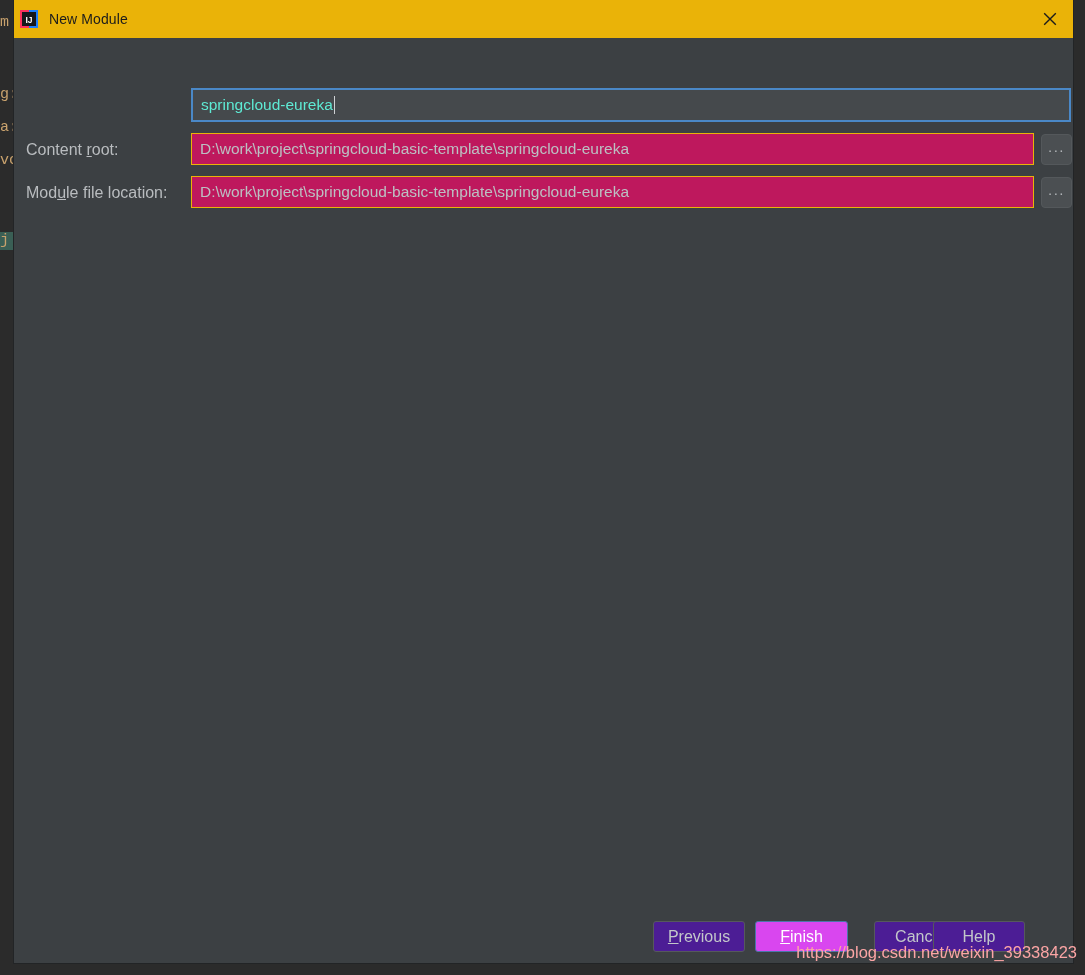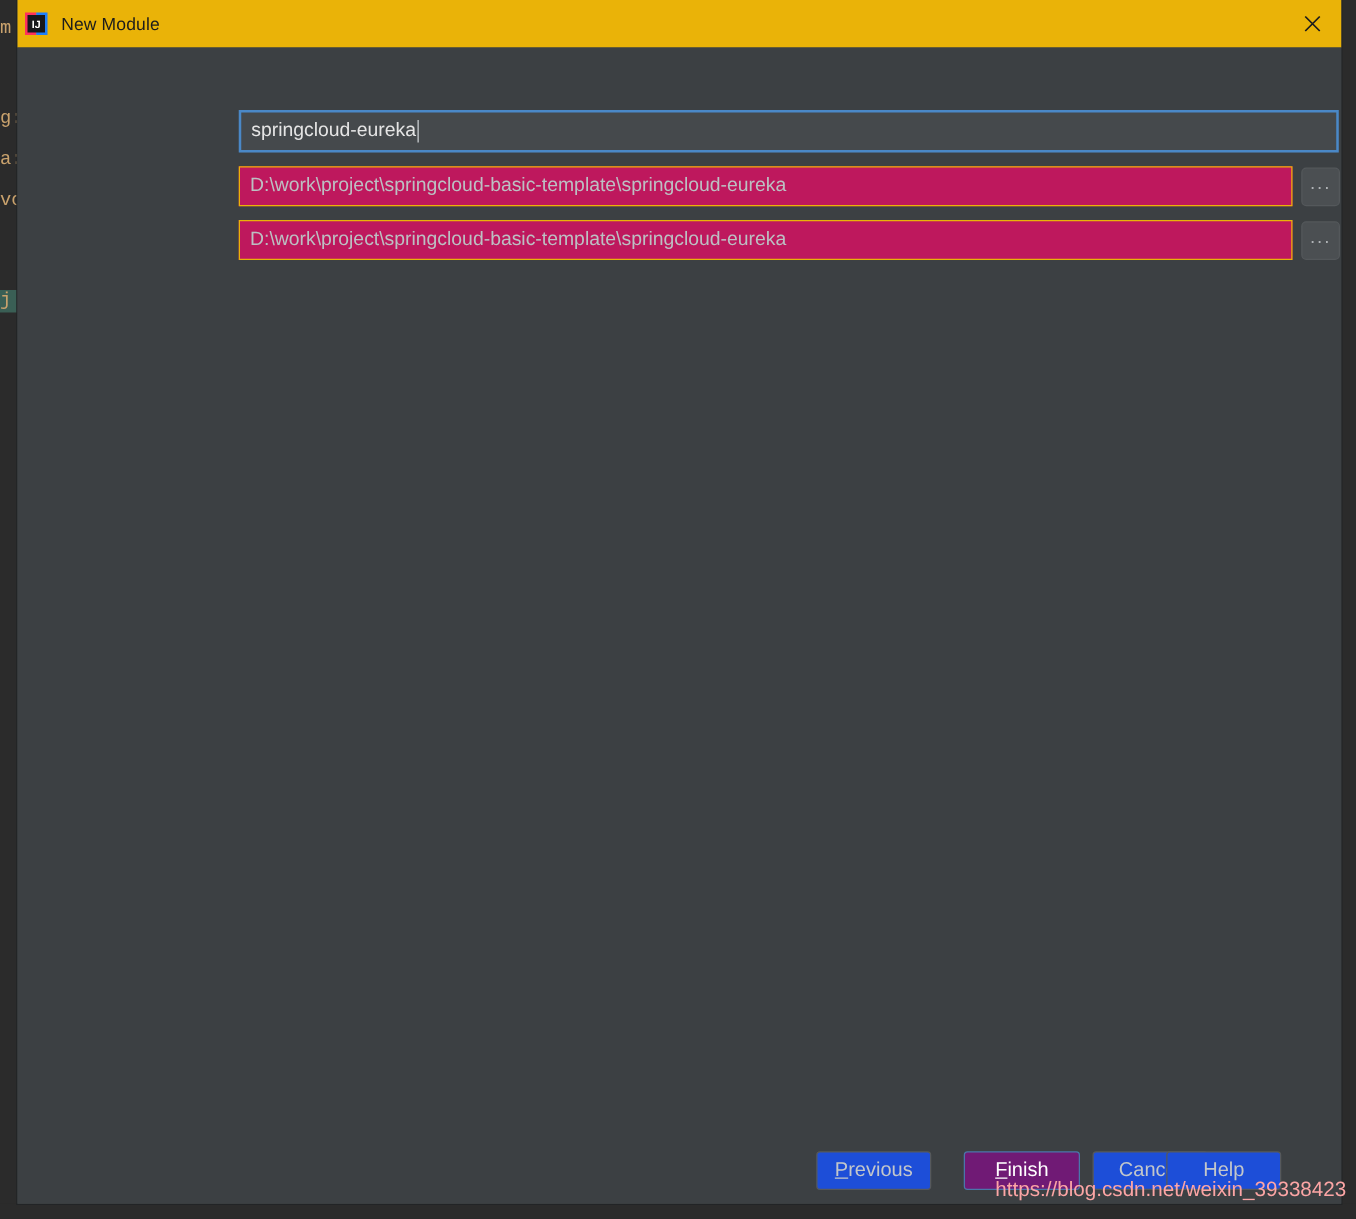--- a/index.html
+++ b/index.html
@@ -141,21 +141,21 @@
     padding-left: 8px;
     font-size: 15.5px;
     color: #bcc0c3;
     white-space: nowrap;
     overflow: hidden;
   }
   .text-field.focused {
     background: #45494c;
     border: 2px solid #4a88c7;
     height: 34px;
-    color: #e5e5e5;
+    color: #5eead4;
   }
   .caret {
     display: inline-block;
     width: 1px;
     height: 18px;
     background: #cdd1d4;
     margin-left: 1px;
   }
 
   .field-name  { left: 177px; top: 50px;  width: 880px; }
@@ -191,34 +191,33 @@
     left: 0;
     top: 883px;
     width: 1059px;
     height: 40px;
   }
   .dlg-btn {
     position: absolute;
     box-sizing: border-box;
     height: 31px;
     border-radius: 3px;
-    background: #1d4ed8;
+    background: #4c1d95;
     border: 1px solid #56595c;
     color: #c3c7ca;
     font-size: 16px;
     display: flex;
     align-items: center;
     justify-content: center;
     white-space: nowrap;
   }
   .dlg-btn.primary {
-    background: #701a75;
+    background: #d946ef;
     border: 1px solid #4a76aa;
     color: #ffffff;
-    margin-left: 16px;
   }
   .btn-previous { left: 639px; top: 0; width: 92px; }
   .btn-finish   { left: 741px; top: 0; width: 93px; }
   .btn-cancel   { left: 844px; top: 0; width: 92px; margin-left: 16px; }
   .btn-help     { left: 919px; top: 0; width: 92px; }
 
   
   .watermark {
     position: absolute;
     left: 0; top: 943px;
@@ -269,27 +268,37 @@
     </div>
   </div>
 
   <div class="dialog-body">
 
     <div class="text-field focused field-name">
       <span>springcloud-eureka</span>
         <span class="caret"></span>
     </div>
 
+    <div class="label-slot" style="top:95px;">
+      <div class="field-label">
+        <span>Content </span><span class="mn">r</span><span>oot:</span>
+      </div>
+    </div>
     <div class="text-field field-root">
       <span>D:\work\project\springcloud-basic-template\springcloud-eureka</span>
     </div>
     <div class="browse-btn browse-root">
       <span class="dots">...</span>
     </div>
 
+    <div class="label-slot wide" style="top:138px;">
+      <div class="field-label">
+        <span>Mod</span><span class="mn">u</span><span>le file location:</span>
+      </div>
+    </div>
     <div class="text-field field-mfl">
       <span>D:\work\project\springcloud-basic-template\springcloud-eureka</span>
     </div>
     <div class="browse-btn browse-mfl">
       <span class="dots">...</span>
     </div>
 
     <div class="button-bar">
       <div class="dlg-btn btn-previous">
         <span><span class="mn">P</span><span>revious</span></span>

